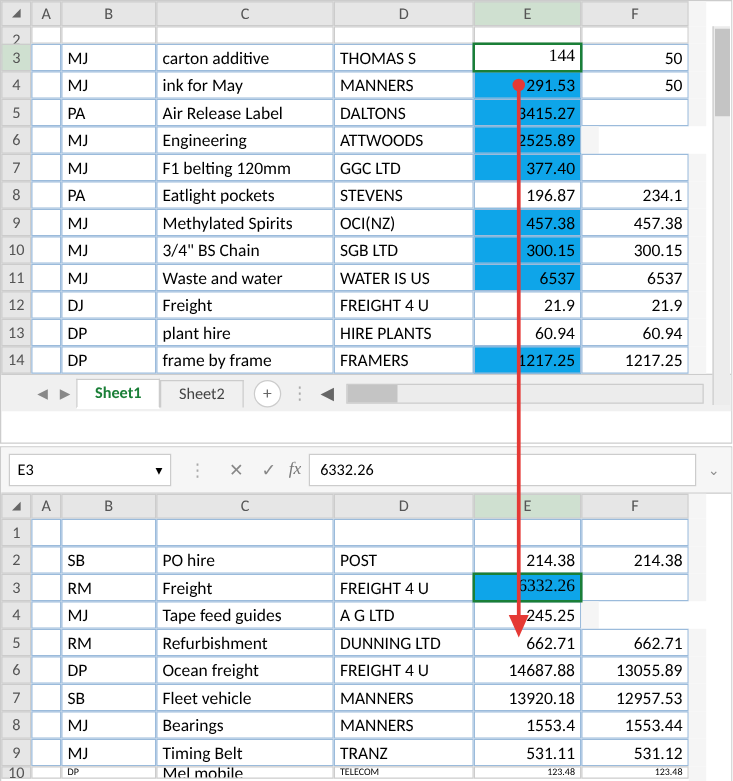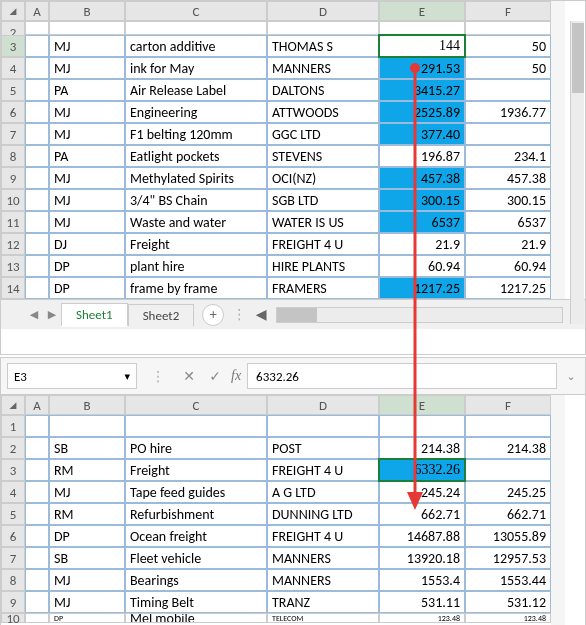--- a/index.html
+++ b/index.html
@@ -19,21 +19,21 @@
   .row { display: flex; }
   .cell { height: 22px; border: 1px solid #9bbbdb; padding: 0 4px; display:flex; align-items:center; background:#fff; font-size: 14px; overflow:hidden; white-space:nowrap; }
   .cell.num { justify-content: flex-end; }
   .cell.hl { background: #0ea5e9; }
   .cell.sel { outline: 2px solid #1a7f37; outline-offset: -1px; position:relative; z-index:2;font-family:Liberation Serif, serif; }
   .colA{width:24px;} .colB{width:76px;} .colC{width:142px;} .colD{width:112px;} .colE{width:86px;} .colF{width:86px;} .colG{width:14px; border:none; background:#f5f5f5;}
   .r2 {height: 14px;} .r2 .cell{height:14px; border:1px solid #ccc; background:#fff;}
   .tabsbar { display:flex; align-items:center; height:30px; background:#f0f0f0; border-top:1px solid #ccc; padding-left: 24px; gap:0; }
   .tabnav { width:18px; height:22px; display:flex; align-items:center; justify-content:center; color:#888; }
   .sheet-tab { padding: 3px 14px; background:#f0f0f0; border:1px solid #ccc; border-bottom:none; font-size:13px; color:#444; cursor:pointer; }
-  .sheet-tab.active { background:#fff; font-weight:normal; border-bottom:2px solid #fff; color:#1a7f37;}
+  .sheet-tab.active { background:#fff; font-weight:bold; border-bottom:2px solid #fff; color:#1a7f37;}
   .addsheet { width:22px; height:22px; border:1px solid #ccc; border-radius:50%; display:flex; align-items:center; justify-content:center; margin-left:8px; color:#666; background:#fff;}
   .dots{ margin:0 8px; color:#aaa;}
   .hscroll { flex:1; height:16px; margin:0 8px; background:#ececec; border:1px solid #ccc; position:relative;}
   .hscroll-thumb{position:absolute; left:0; top:0; height:100%; width:40px; background:#c4c4c4;}
   .hscroll-arrow{width:14px; height:14px; display:inline-flex; align-items:center; justify-content:center; color:#666;}
   .vscroll{ position:absolute; right:1px; top:20px; width:14px; bottom:30px; background:#ececec; border-left:1px solid #ccc;}
   .vscroll-thumb{position:absolute; left:1px; top:2px; width:12px; height:70px; background:#c4c4c4;}
   .namebox{width:130px; height:26px; border:1px solid #ccc; background:#fff; padding:0 6px; font-size:13px; display:flex; align-items:center; justify-content:space-between;}
   .fbararea{display:flex; align-items:center; gap:6px; padding:5px 6px; border-bottom:1px solid #ccc; background:#f6f6f6;}
   .fbtn{width:20px; height:20px; display:flex; align-items:center; justify-content:center; color:#888;}
@@ -112,21 +112,20 @@
               <div class="cell colF num"></div>
               <div class="colG"></div>
             </div>
             <div class="row">
               <div class="rowlabel">6</div>
               <div class="cell colA"></div>
               <div class="cell colB">MJ</div>
               <div class="cell colC">Engineering</div>
               <div class="cell colD">ATTWOODS</div>
               <div class="cell colE num hl">2525.89</div>
-              <div class="cell colF num">1936.77</div>
               <div class="colG"></div>
             </div>
             <div class="row">
               <div class="rowlabel">7</div>
               <div class="cell colA"></div>
               <div class="cell colB">MJ</div>
               <div class="cell colC">F1 belting 120mm</div>
               <div class="cell colD">GGC LTD</div>
               <div class="cell colE num hl">377.40</div>
               <div class="cell colF num"></div>
@@ -286,21 +285,20 @@
               <div class="cell colE num hl sel">6332.26</div>
               <div class="cell colF num"></div>
               <div class="colG"></div>
             </div>
             <div class="row">
               <div class="rowlabel">4</div>
               <div class="cell colA"></div>
               <div class="cell colB">MJ</div>
               <div class="cell colC">Tape feed guides</div>
               <div class="cell colD">A G LTD</div>
-              <div class="cell colE num">245.24</div>
               <div class="cell colF num">245.25</div>
               <div class="colG"></div>
             </div>
             <div class="row">
               <div class="rowlabel">5</div>
               <div class="cell colA"></div>
               <div class="cell colB">RM</div>
               <div class="cell colC">Refurbishment</div>
               <div class="cell colD">DUNNING LTD</div>
               <div class="cell colE num">662.71</div>

